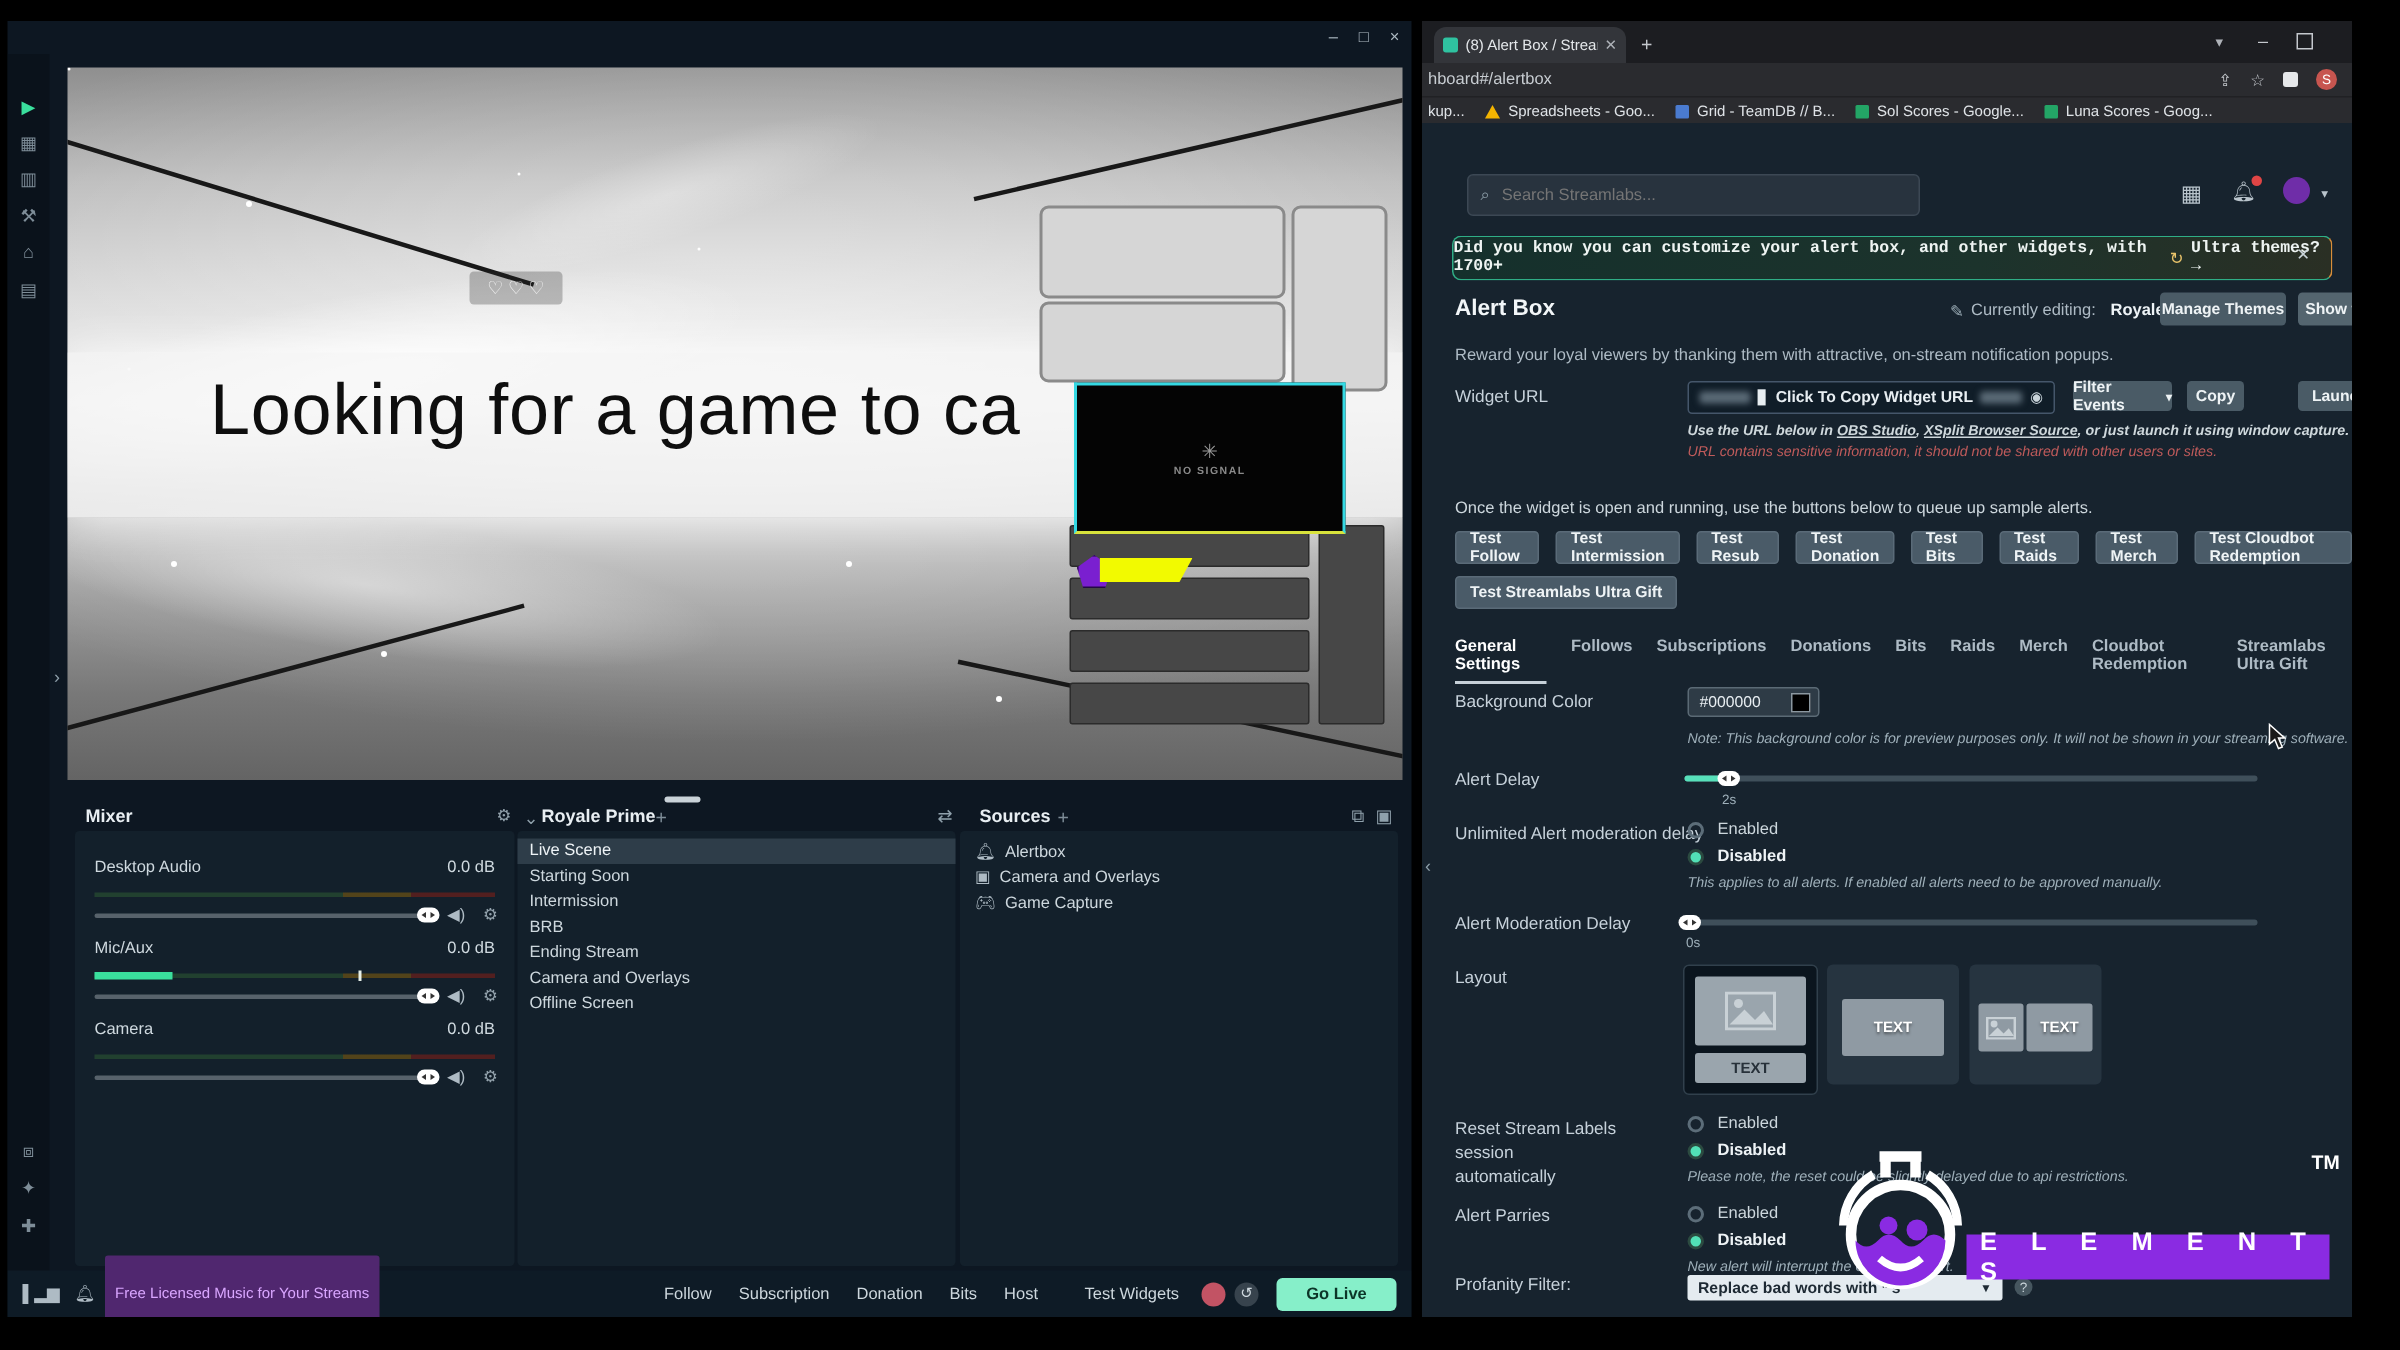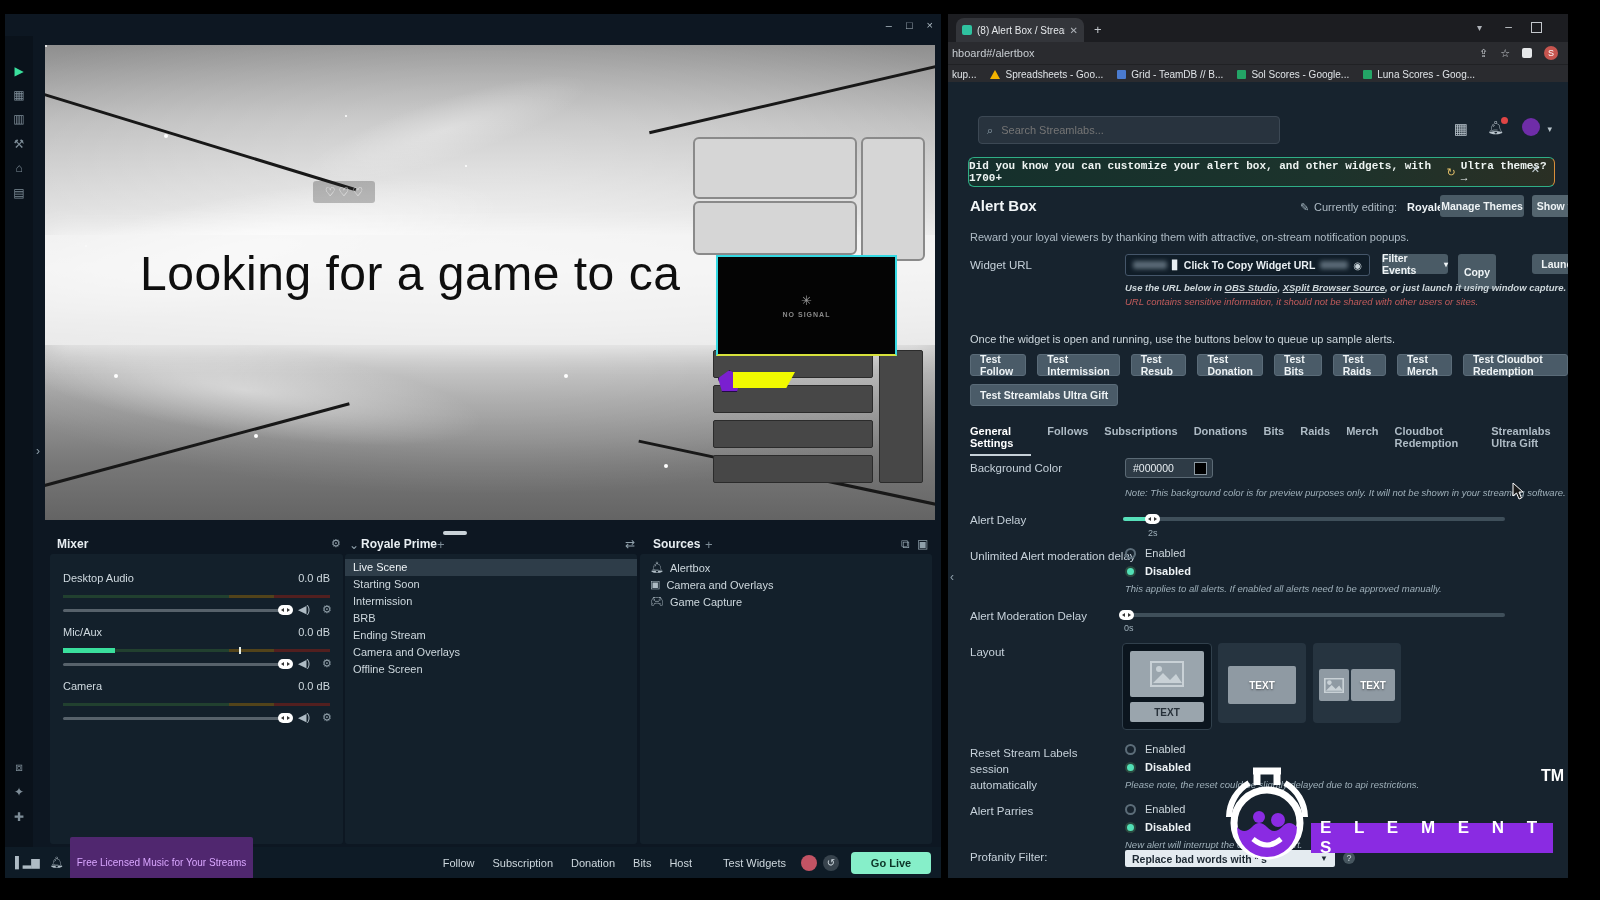--- a/index.html
+++ b/index.html
@@ -105,21 +105,21 @@
   .laytext{color:#27313a;font-weight:bold;font-size:10px;}
   .laytext.lt{color:#fff;text-shadow:0 1px 2px rgba(0,0,0,.5);}
   .profsel{position:absolute;left:177px;top:768px;width:210px;height:17px;background:#e4ebf0;border-radius:2px;
            display:flex;align-items:center;justify-content:space-between;padding:0 7px;box-sizing:border-box;
            color:#1d2933;font-size:10.5px;font-weight:bold;}
   .helpq{width:12px;height:12px;border-radius:50%;background:#46565f;color:#c9d4da;font-size:9px;
          display:flex;align-items:center;justify-content:center;}
   
   .wm{position:absolute;left:275px;top:683px;width:330px;height:110px;}
   .wm .brand{position:absolute;left:85px;top:0px;font-size:52px;font-weight:800;color:#fff;letter-spacing:1px;font-family:"Liberation Sans",sans-serif;}
-  .wm .tm{position:absolute;left:318px;top:2px;font-size:16px;font-weight:bold;color:#fff;}
+  .wm .tm{position:absolute;left:318px;top:2px;font-size:13px;font-weight:bold;color:#fff;}
   .wm .elbar{position:absolute;left:88px;top:58px;width:242px;height:30px;background:#8a2be2;display:flex;align-items:center;justify-content:center;}
   .wm .eltx{color:#fff;font-weight:bold;font-size:17px;letter-spacing:9px;padding-left:9px;}
   .cursor{position:absolute;left:1512px;top:482px;width:12px;height:18px;}
   .chev{color:#8fa0ab;font-size:12px;}
   .ico-gear{color:#93a2ac;font-size:11px;}
 </style>
 </head>
 <body>
 
 <div class="stage">
@@ -333,21 +333,21 @@
         <span class="blur" style="width:34px;"></span>
         <span style="color:#e8eef2;font-size:9px;">▊</span>
         <span class="ult">Click To Copy Widget URL</span>
         <span class="blur" style="width:28px;"></span>
         <span style="color:#c9d4da;font-size:10px;">◉</span>
       </div>
       <div class="graybtn abs" style="left:434px;top:172px;width:66px;height:20px;">
         <span>Filter Events</span>
         <span style="font-size:8px;margin-left:4px;">▾</span>
       </div>
-      <div class="graybtn abs" style="left:510px;top:172px;width:38px;height:35px;">Copy</div>
+      <div class="graybtn abs" style="left:510px;top:172px;width:38px;height:20px;">Copy</div>
       <div class="graybtn abs" style="left:556px;top:172px;width:56px;height:20px;margin-left:28px;">Launch</div>
       <div class="abs" style="left:177px;top:200px;font-size:9.5px;font-style:italic;font-weight:bold;color:#cfd8dc;">
         <span>Use the URL below in </span><span style="text-decoration:underline;">OBS Studio</span><span>, </span><span style="text-decoration:underline;">XSplit Browser Source</span><span>, or just launch it using window capture.</span>
       </div>
       <div class="abs rednote" style="left:177px;top:214px;">URL contains sensitive information, it should not be shared with other users or sites.</div>
 
       <div class="abs" style="left:22px;top:251px;font-size:11px;color:#cdd7dd;">Once the widget is open and running, use the buttons below to queue up sample alerts.</div>
       <div class="abs" style="left:22px;top:272px;display:flex;">
         <span class="testbtn">Test Follow</span>
         <span class="testbtn">Test Intermission</span>

